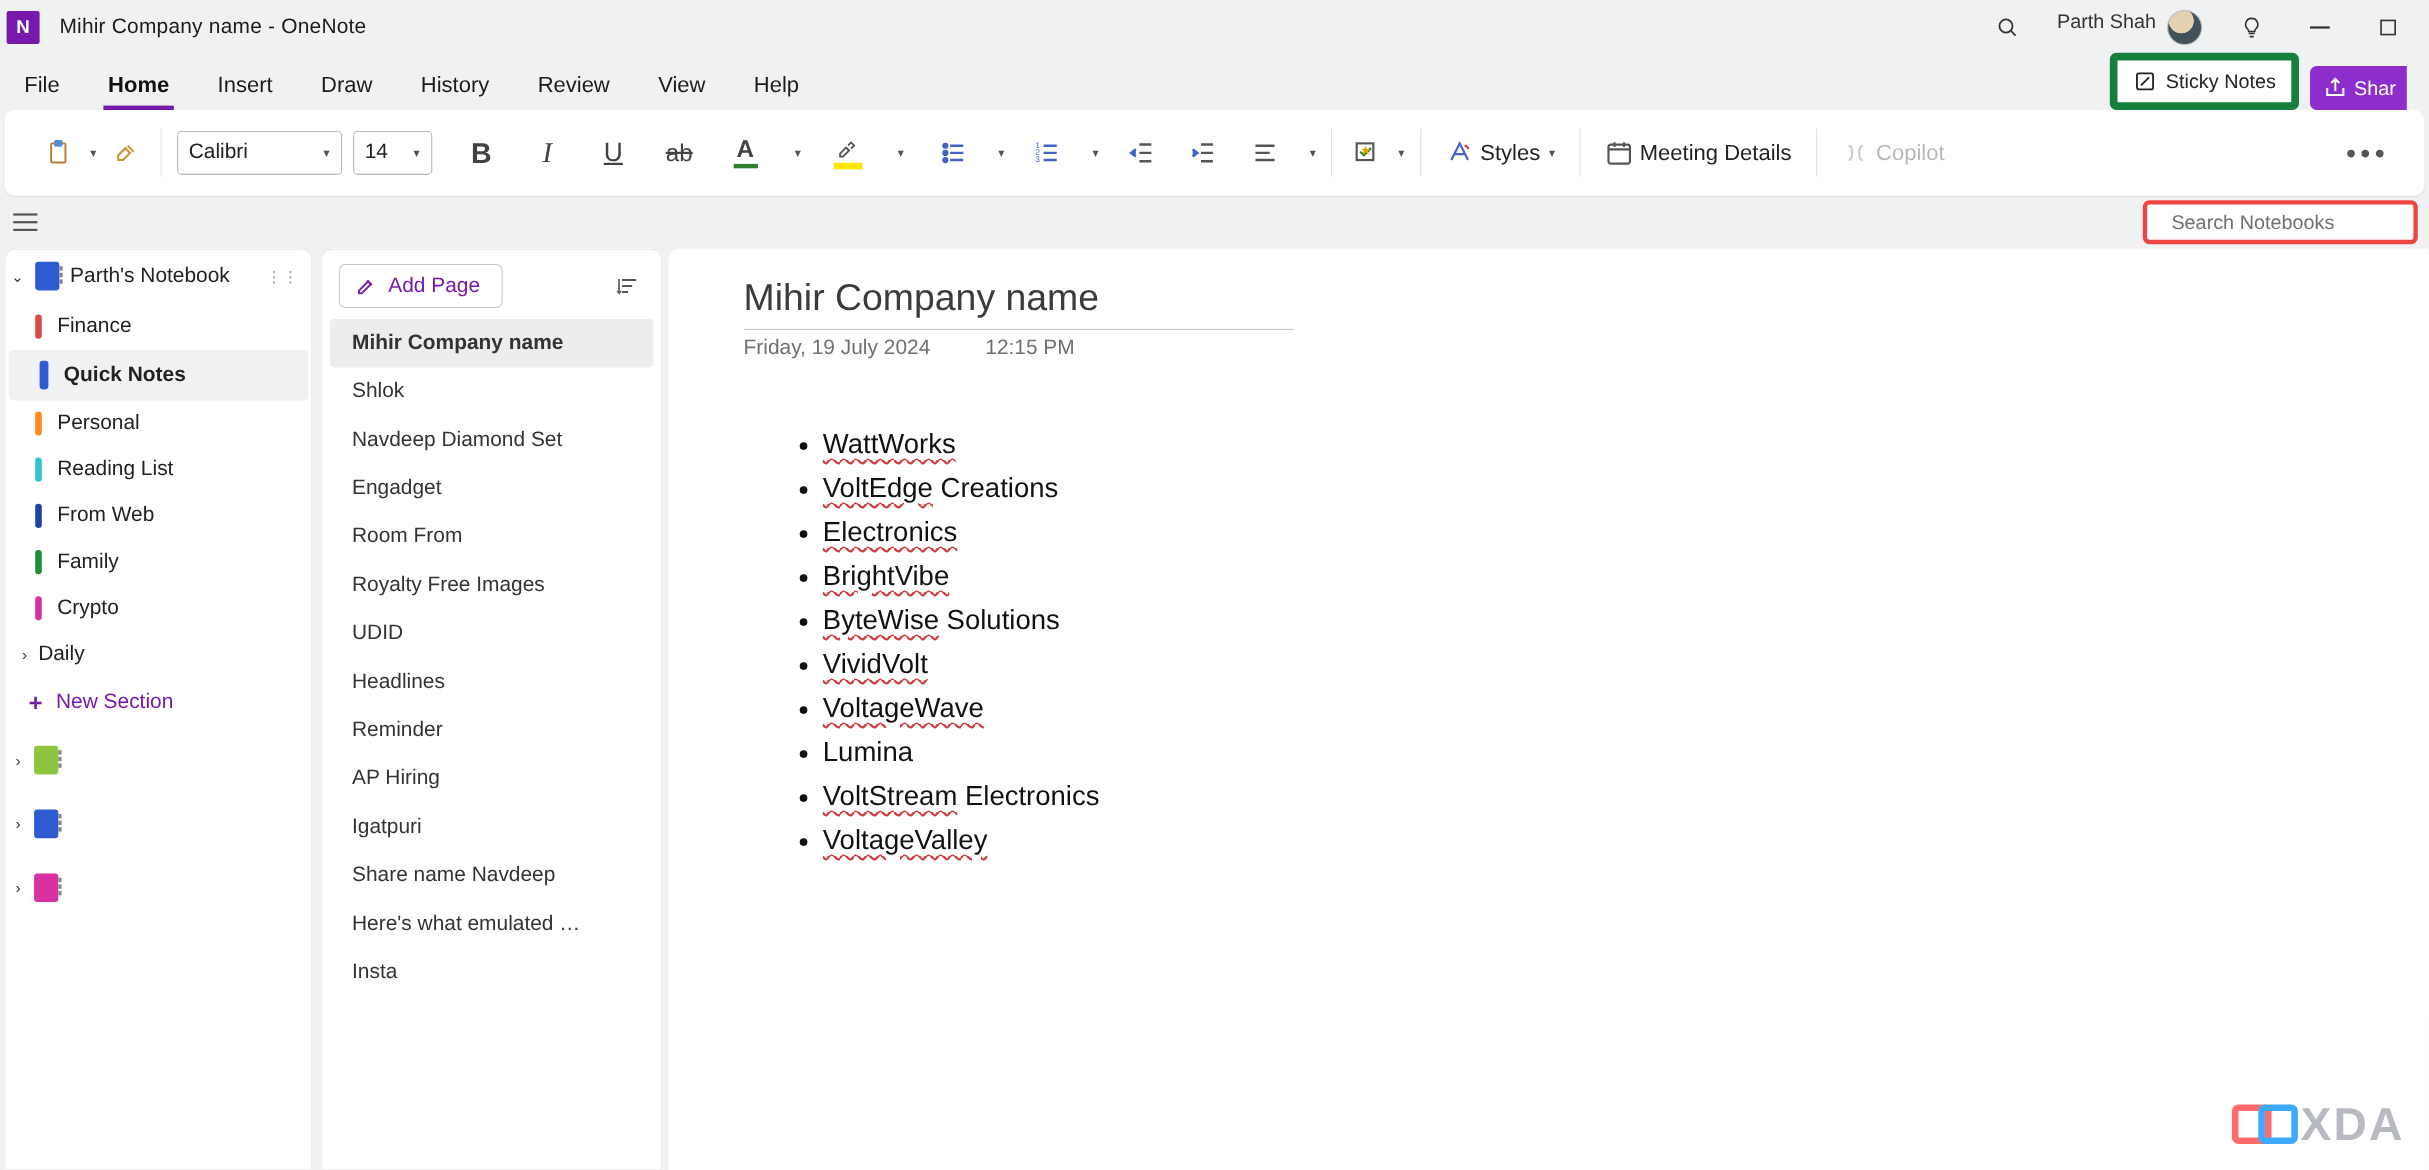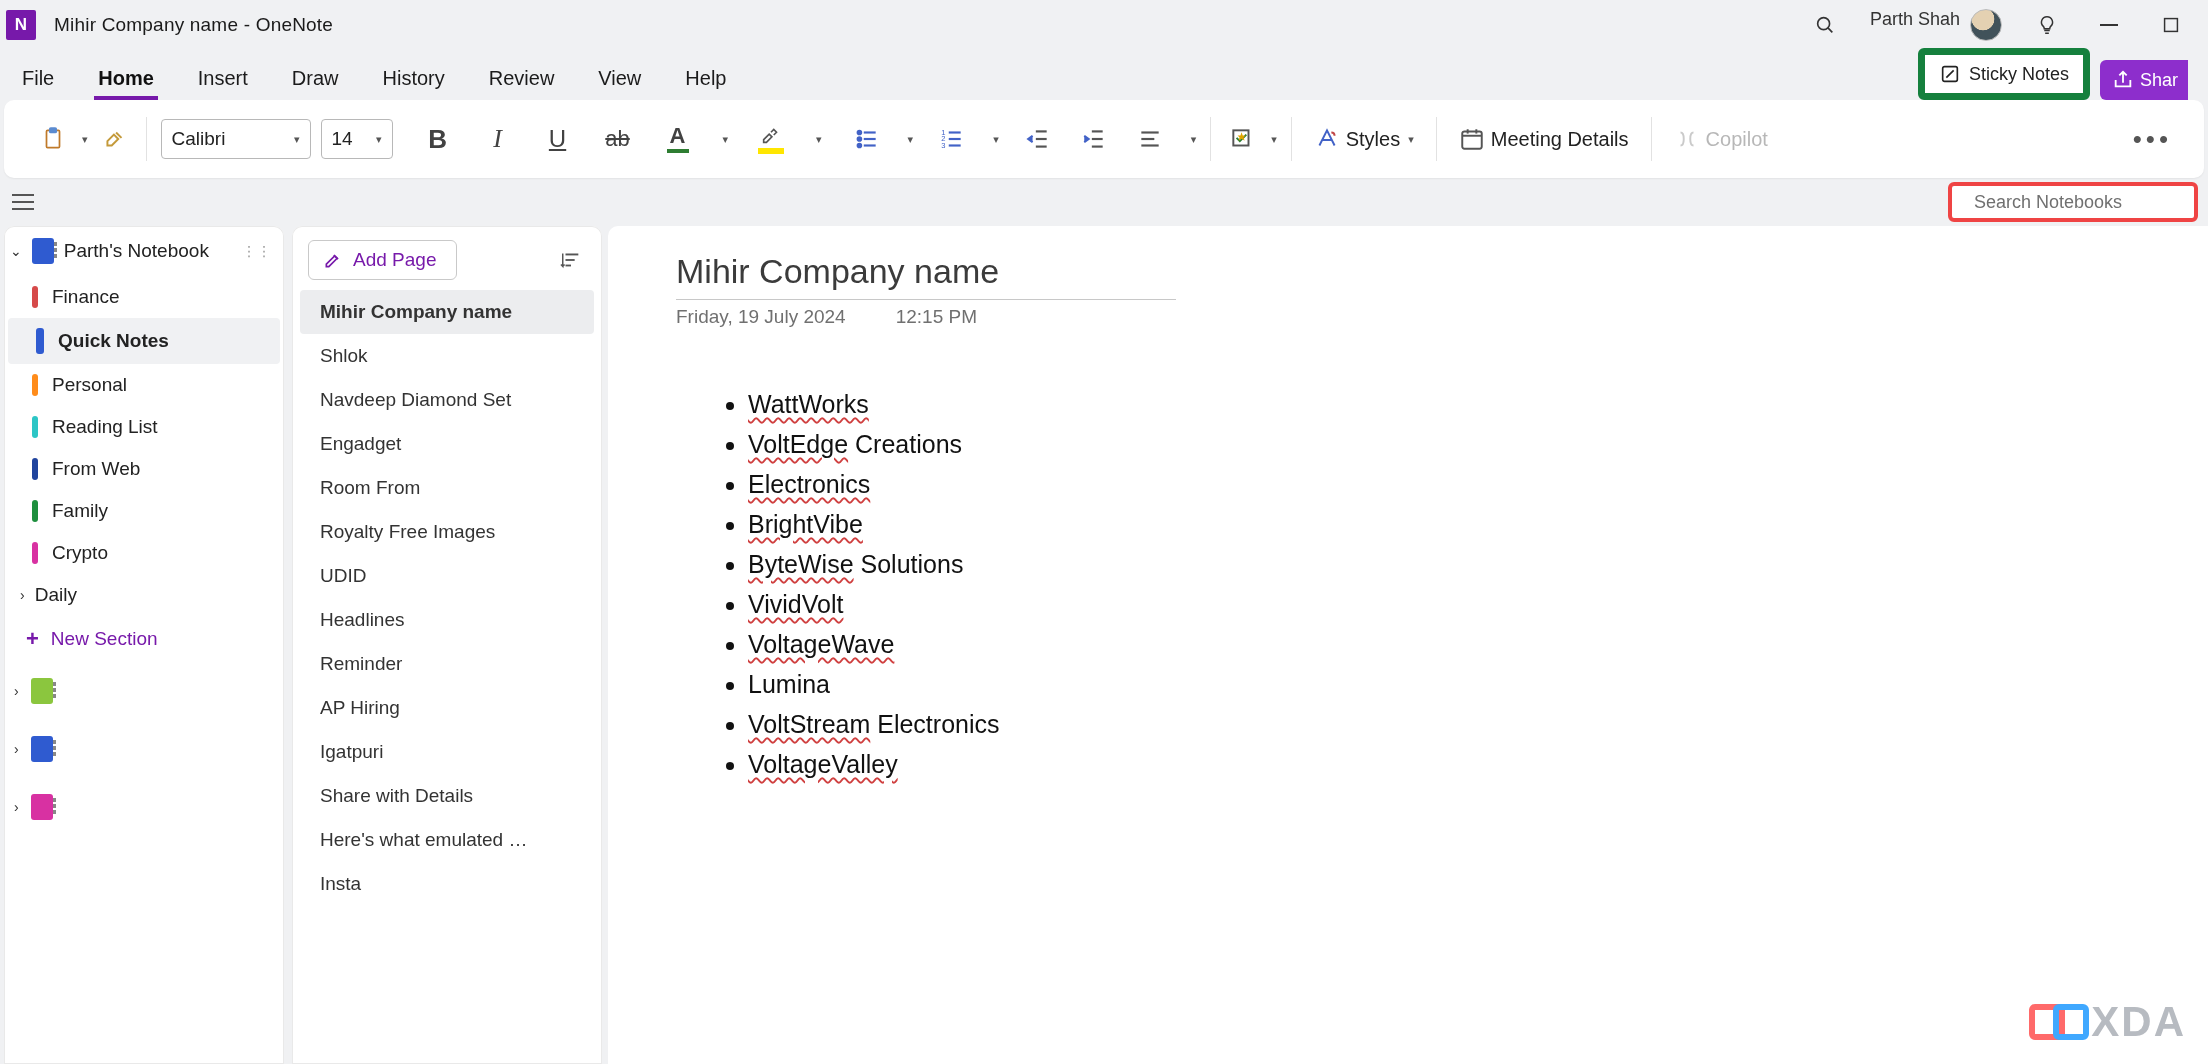--- a/index.html
+++ b/index.html
@@ -437,21 +437,21 @@
         <div class="page-row">Shlok</div>
         <div class="page-row">Navdeep Diamond Set</div>
         <div class="page-row">Engadget</div>
         <div class="page-row">Room From</div>
         <div class="page-row">Royalty Free Images</div>
         <div class="page-row">UDID</div>
         <div class="page-row">Headlines</div>
         <div class="page-row">Reminder</div>
         <div class="page-row">AP Hiring</div>
         <div class="page-row">Igatpuri</div>
-        <div class="page-row">Share with Details</div>
+        <div class="page-row">Share name Navdeep</div>
         <div class="page-row">Here's what emulated …</div>
         <div class="page-row">Insta</div>
     </div>
 
     <div class="col-canvas">
       <div class="note-area">
         <div class="note-title">Mihir Company name</div>
         <hr class="title-underline">
         <div class="note-meta">
           <span>Friday, 19 July 2024</span>

